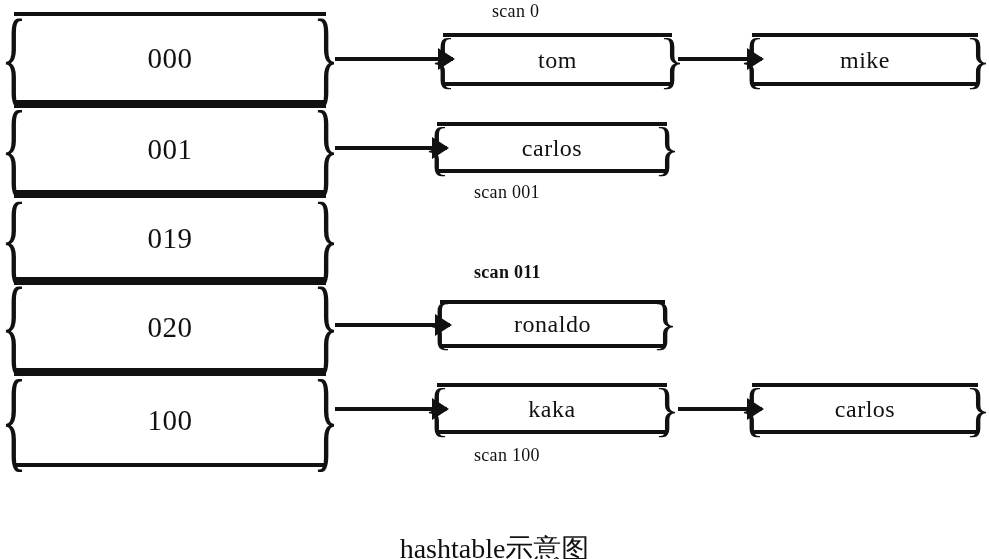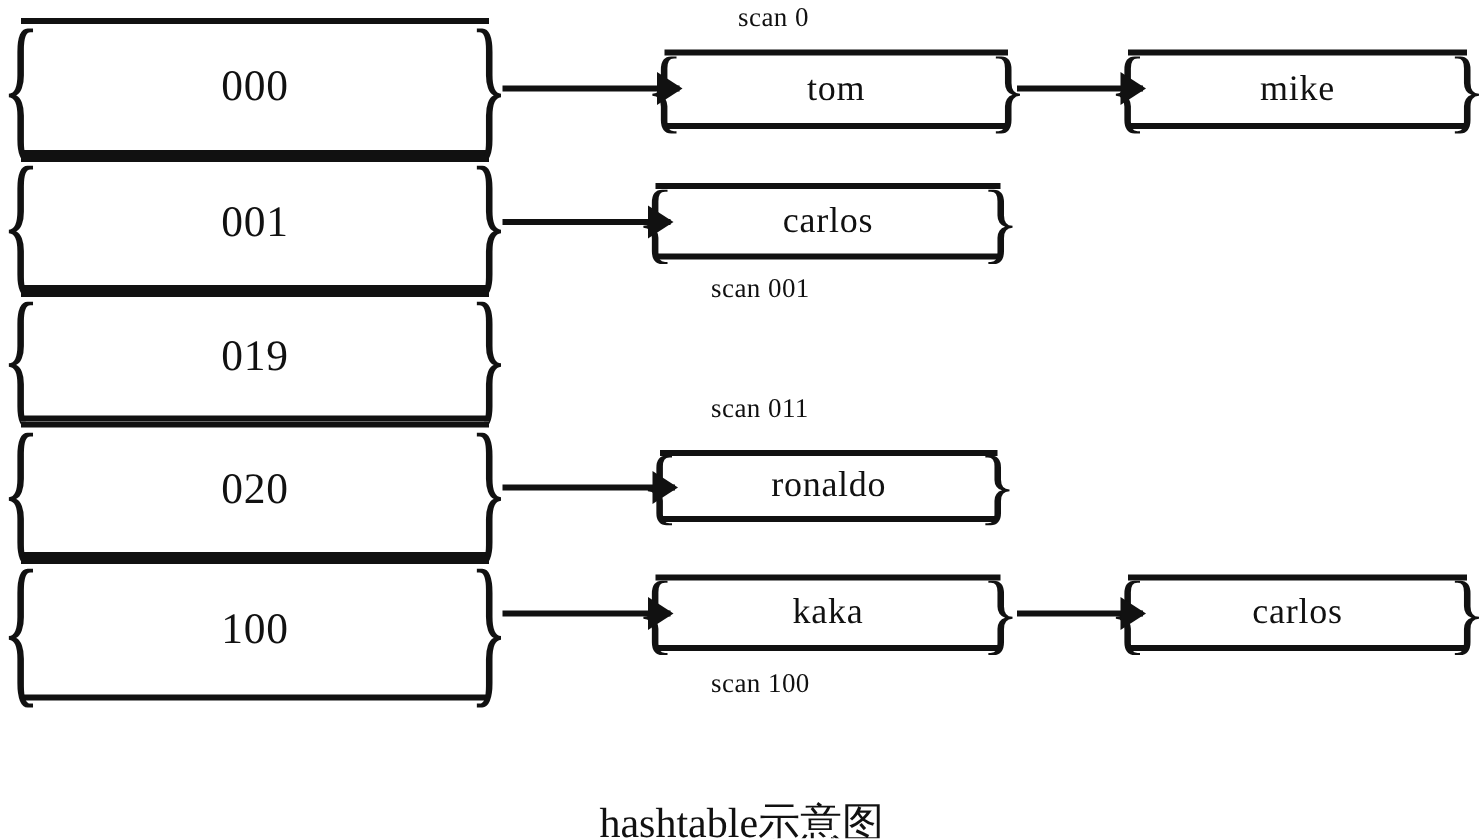--- a/index.html
+++ b/index.html
@@ -155,19 +155,19 @@
       <div class="arrow" style="left: 678px; top: 57px; width: 84px;"></div>
       <div class="arrow" style="left: 335px; top: 146px; width: 112px;"></div>
       <div class="arrow" style="left: 335px; top: 323px; width: 115px;"></div>
       <div class="arrow" style="left: 335px; top: 407px; width: 112px;"></div>
       <div class="arrow" style="left: 678px; top: 407px; width: 84px;"></div>
     </div>
 
   <div id="scans">
       <div class="scanlabel" style="left: 492px; top: 1px;">scan 0</div>
       <div class="scanlabel" style="left: 474px; top: 182px;">scan 001</div>
-      <div class="scanlabel" style="left: 474px; top: 262px;">scan 011</div>
+      <div class="scanlabel" style="left: 474px; top: 262px; font-weight: bold;">scan 011</div>
       <div class="scanlabel" style="left: 474px; top: 445px;">scan 100</div>
     </div>
 
   <div class="caption" id="caption" style="top: 518px;">hashtable示意图</div>
 
 </div>
 
 </body></html>

